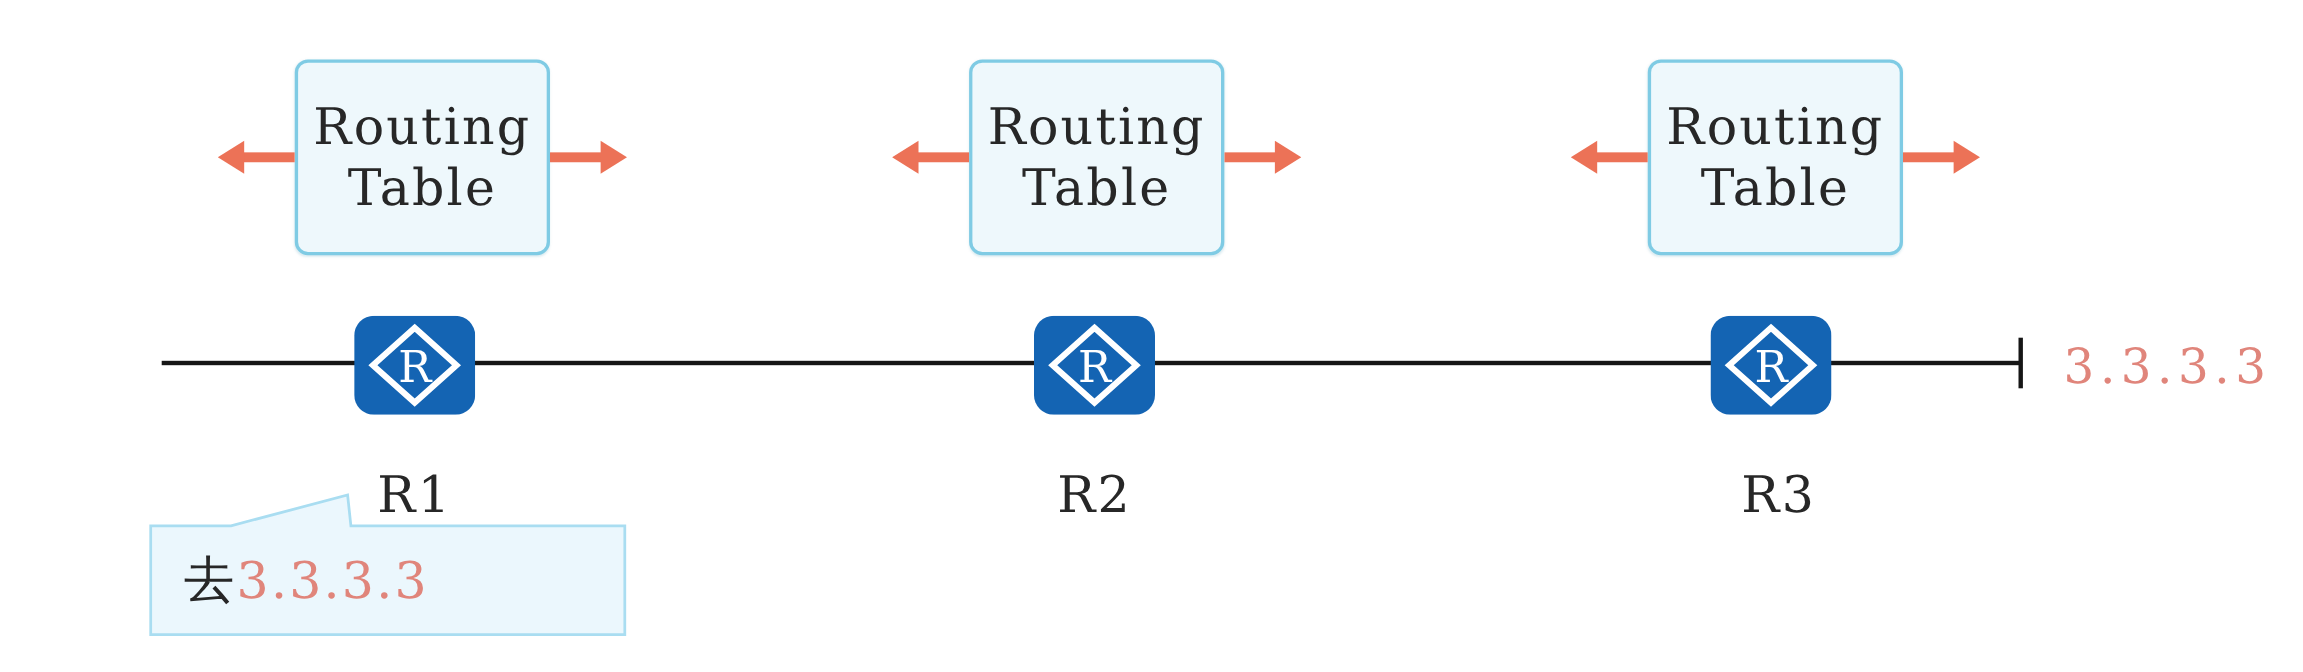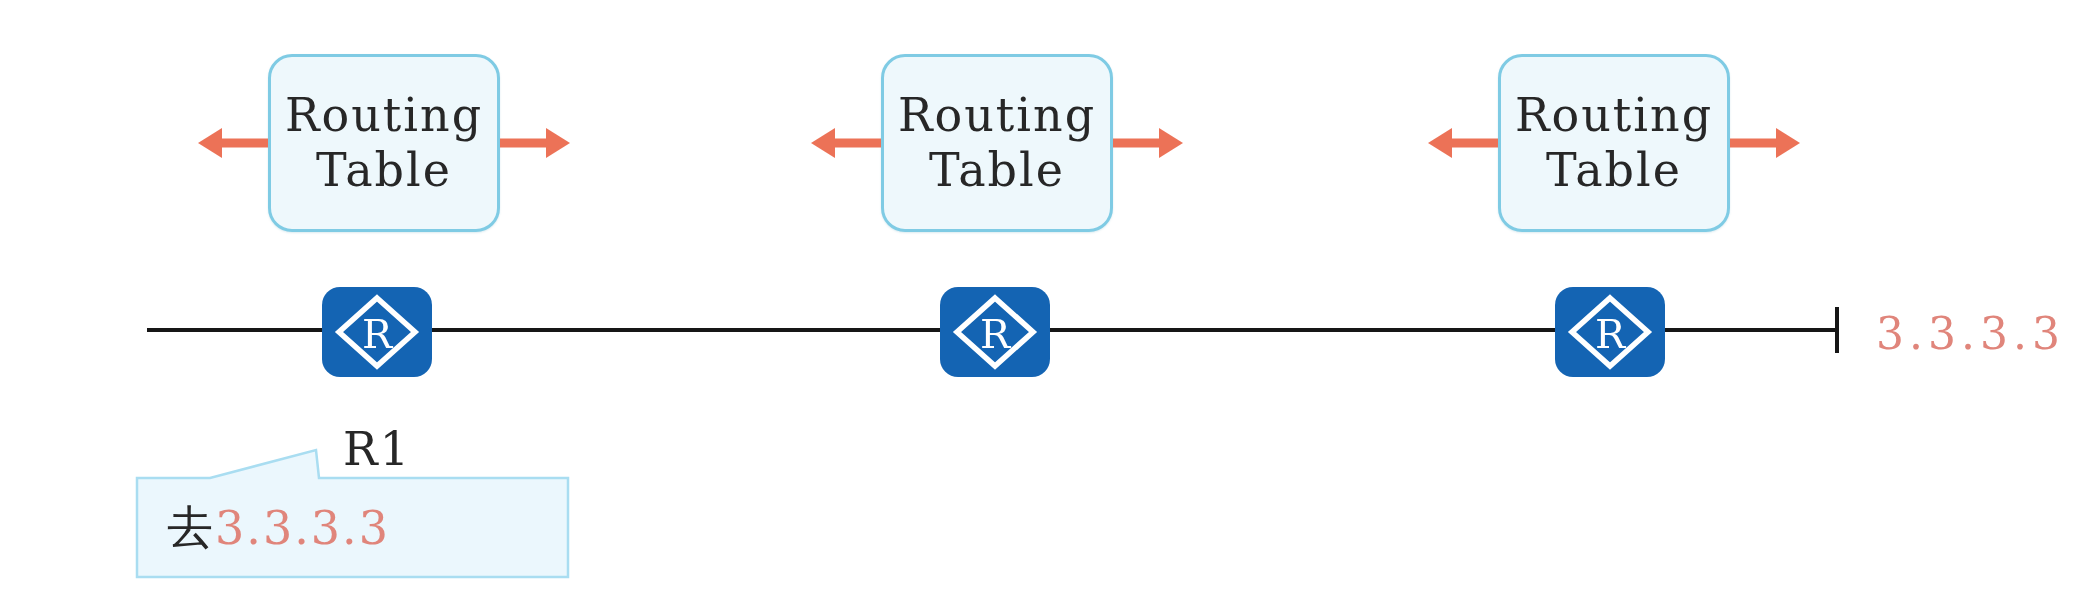--- a/index.html
+++ b/index.html
@@ -19,21 +19,21 @@
     font-family:"DejaVu Serif","Liberation Serif",serif;overflow:hidden;
   }
 
   
   .link-line{position:absolute;left:147px;top:328px;width:1691px;height:4px;background:var(--line);}
   .link-end{position:absolute;left:1835px;top:307px;width:4px;height:46px;background:var(--line);}
 
   
   .rt-box{
     position:absolute;top:54px;width:226px;height:172px;
-    border:3px solid var(--box-border);border-radius:24px;background:var(--box-fill);
+    border:3px solid var(--box-border);border-radius:12px;background:var(--box-fill);
     display:flex;flex-direction:column;align-items:center;justify-content:center;
     font-size:46px;line-height:55px;color:var(--text);letter-spacing:2px;
     box-shadow:0 1px 2px rgba(120,180,200,.25);
   }
   .b1{left:268px}.b2{left:881px}.b3{left:1498px}
 
   
   .arrow{position:absolute;top:125px;width:70px;height:36px;}
   .arrow.flip{transform:scaleX(-1);}
   .a1l{left:198px}.a1r{left:500px}.a2l{left:811px}.a2r{left:1113px}.a3l{left:1428px}.a3r{left:1730px}
@@ -114,20 +114,22 @@
     <polygon points="55,11 93,45 55,79 17,45" fill="none" stroke="#ffffff" stroke-width="5.5"></polygon>
     <text x="55" y="47" text-anchor="middle" dominant-baseline="central" font-size="40" fill="#ffffff">R</text>
   </svg>
   <svg class="router-icon i3" viewBox="0 0 110 90">
     <rect x="0" y="0" width="110" height="90" rx="18" fill="var(--router-blue)"></rect>
     <polygon points="55,11 93,45 55,79 17,45" fill="none" stroke="#ffffff" stroke-width="5.5"></polygon>
     <text x="55" y="47" text-anchor="middle" dominant-baseline="central" font-size="40" fill="#ffffff">R</text>
   </svg>
 
   <div class="router-label l1">R1</div>
+  <div class="router-label l2">R2</div>
+  <div class="router-label l3">R3</div>
 
   <div class="ip-label">3.3.3.3</div>
 
   <svg class="bubble-svg" viewBox="0 0 445 140">
     <path d="M7,36 L80,36 L186,8 L189,36 L438,36 L438,135 L7,135 Z" fill="var(--bubble-fill)" stroke="var(--bubble-border)" stroke-width="2.5"></path>
   </svg>
   <div class="bubble-text">
     <span>去</span>
       <span class="ip">3.3.3.3</span>
   </div>

